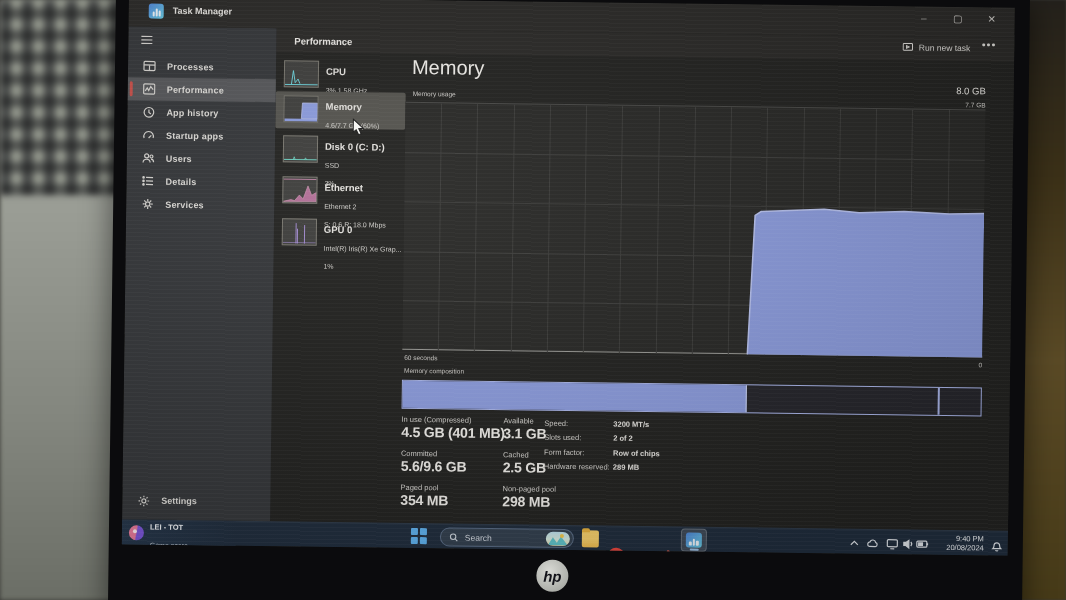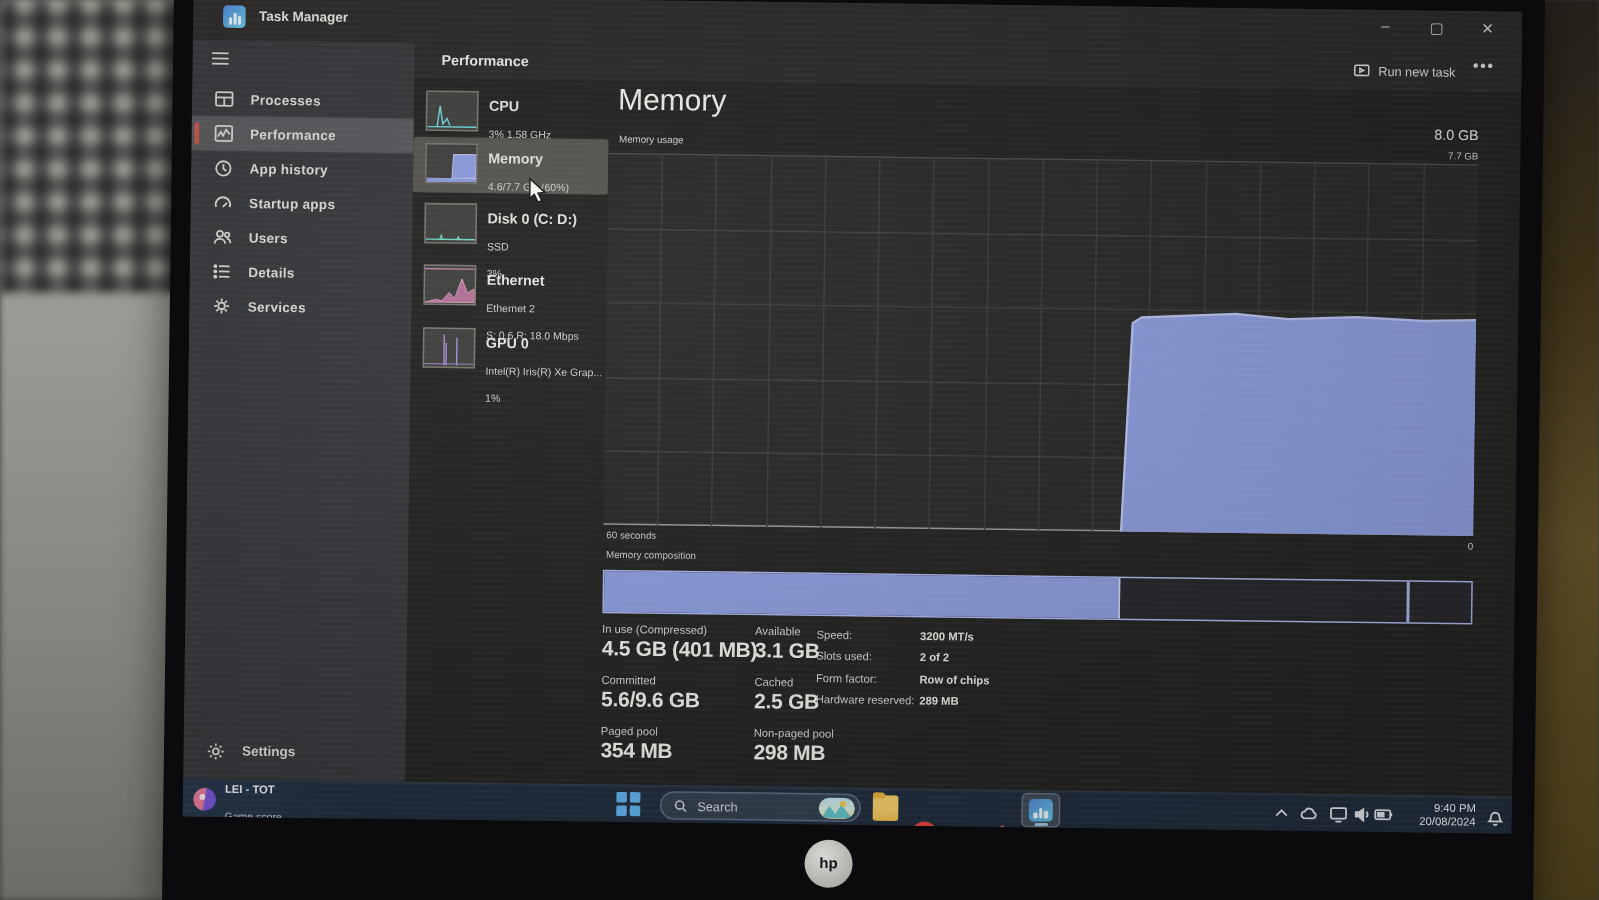--- a/index.html
+++ b/index.html
@@ -27,21 +27,21 @@
   .screen { position:absolute; left:13px; top:14px; width:886px; height:548px;
     background:#242422; overflow:hidden;
     box-shadow:inset 0 0 46px rgba(0,0,0,.45); }
   .sheen { position:absolute; inset:0; pointer-events:none; z-index:60;
     background:radial-gradient(ellipse at 30% 35%, rgba(255,255,255,.045), rgba(0,0,0,.16) 85%); }
   .scanlines { position:absolute; inset:0; pointer-events:none; z-index:61; opacity:.05;
     background:repeating-linear-gradient(180deg, rgba(255,255,255,.5) 0 1px, transparent 1px 4px); }
   .hp-logo { position:absolute; left:428px; top:572px; width:32px; height:32px; border-radius:50%;
     background:radial-gradient(circle at 40% 35%, #d8d9d4, #aeb0aa 70%, #8e908a);
     display:flex; align-items:center; justify-content:center;
-    color:#14141a; font-size:10px; font-weight:bold; }
+    color:#14141a; font-size:15px; font-weight:bold; font-style:italic; }
 
   
   .titlebar { position:absolute; left:0; top:0; width:886px; height:30px; background:#2b2a28; z-index:5; }
   .tm-appicon { position:absolute; left:20px; top:7px; width:15px; height:15px; border-radius:3px;
     background:linear-gradient(135deg,#4f86d8,#67c8e0); display:flex; align-items:flex-end;
     justify-content:center; gap:1px; padding:2px; }
   .tm-appicon i { display:block; width:2px; background:#eef4fa; border-radius:1px; }
   .title-text { position:absolute; left:44px; top:9px; font-size:9px; font-weight:bold; color:#e6e4e0; }
   .win-controls { position:absolute; right:16px; top:6px; display:flex; gap:20px; z-index:6; }
   .win-controls span { font-size:10px; color:#cfccc8; width:14px; text-align:center; cursor:default; }

